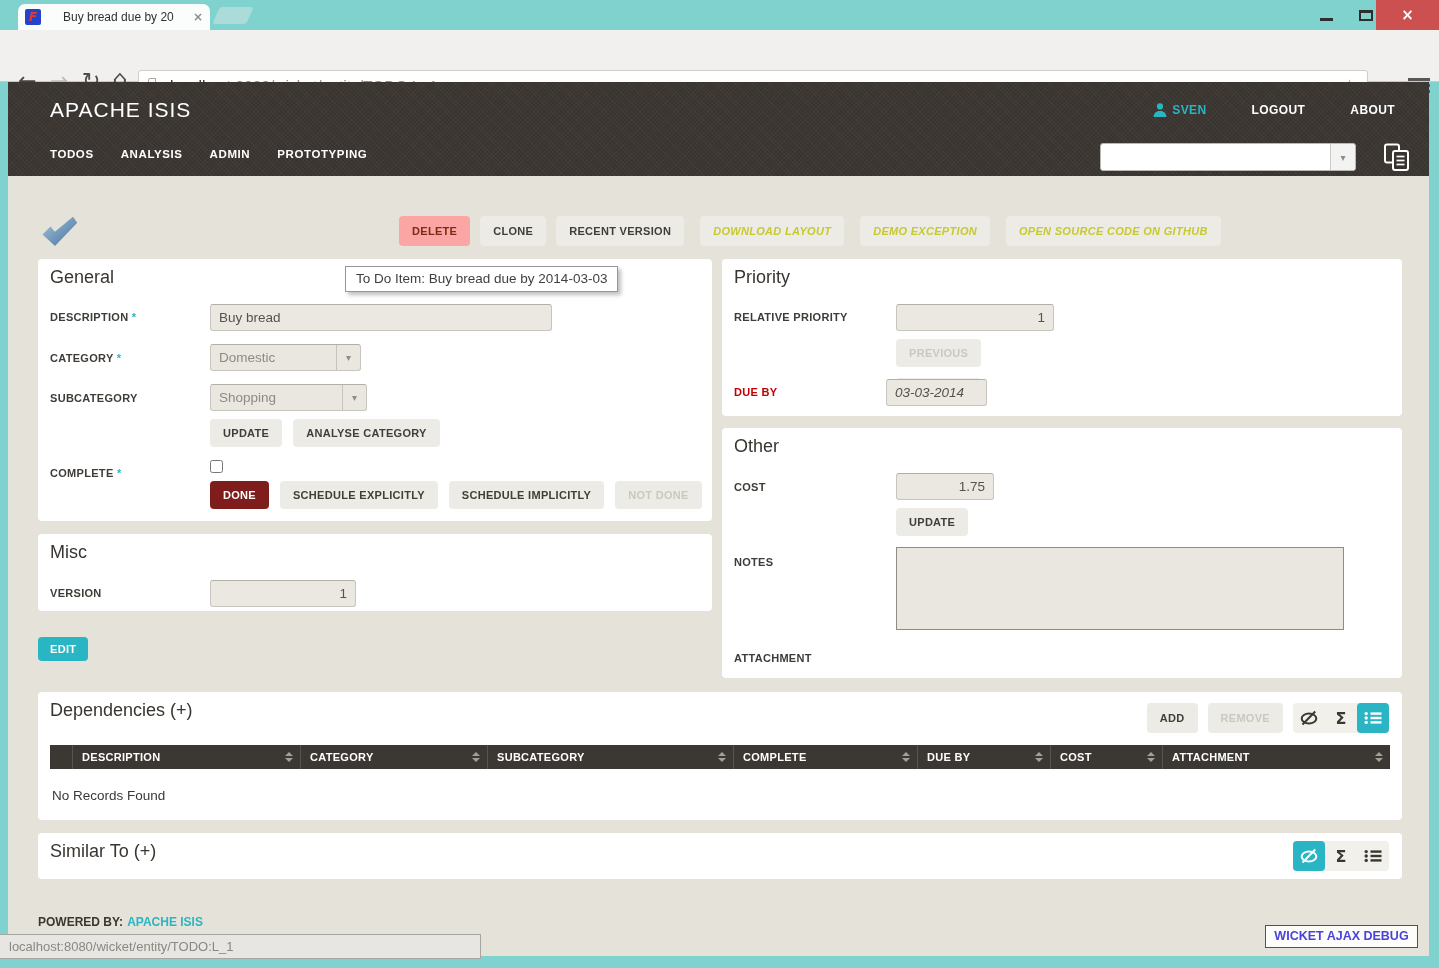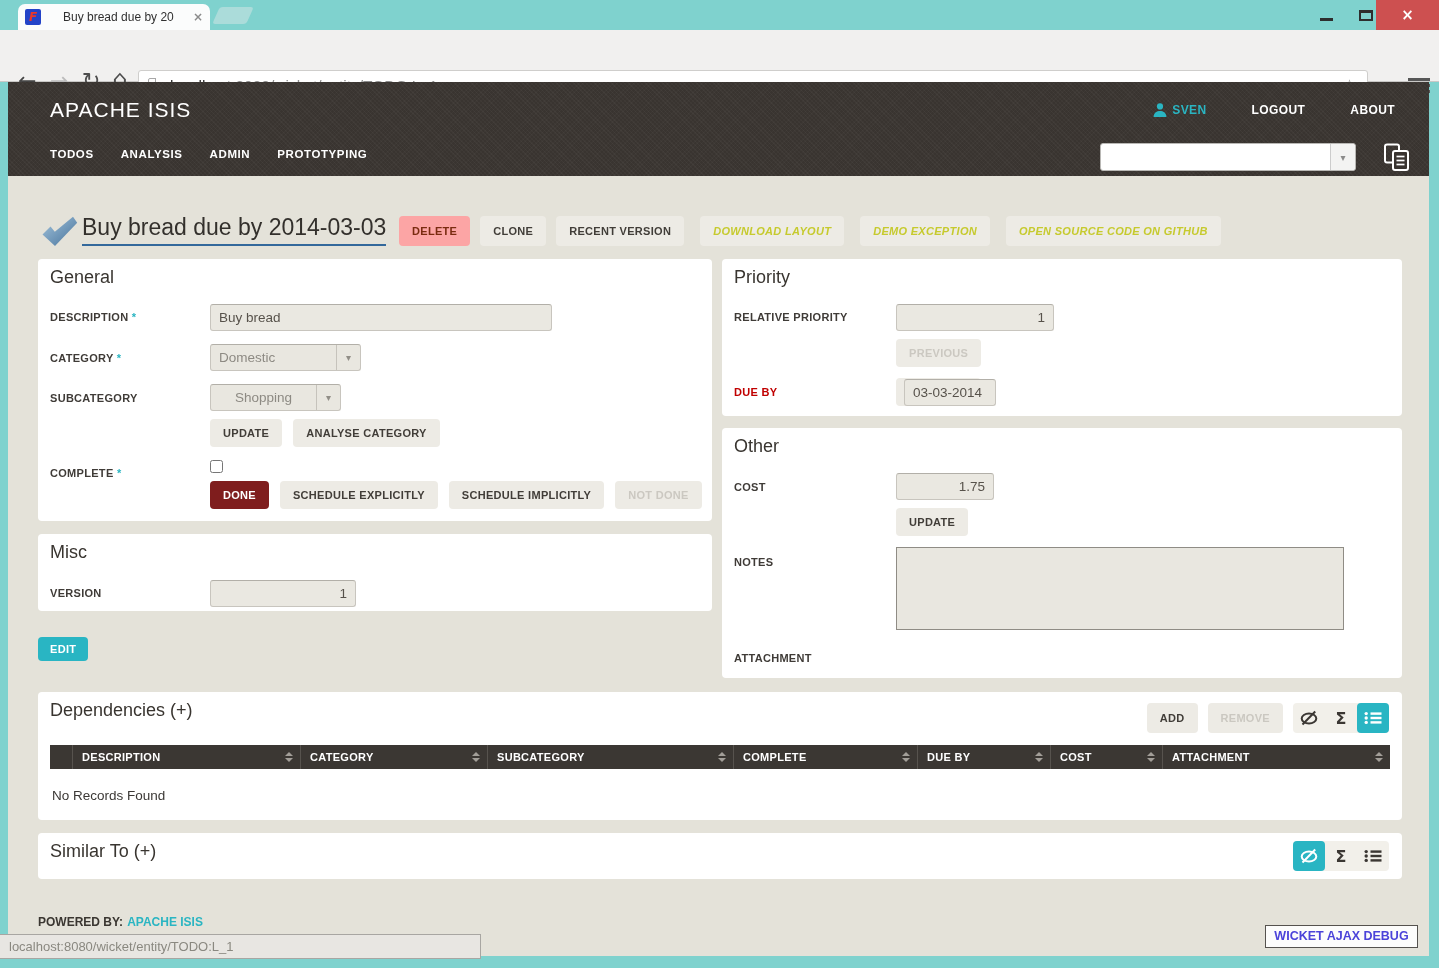--- a/index.html
+++ b/index.html
@@ -206,41 +206,41 @@
     <svg width="38" height="31" viewBox="0 0 38 31">
         <defs>
           <linearGradient id="cg" x1="0" y1="0" x2="1" y2="1">
             <stop offset="0" stop-color="#a3c4dc"></stop>
             <stop offset="1" stop-color="#45719a"></stop>
           </linearGradient>
         </defs>
         <path d="M2.5 18.5 L10.5 10.5 L14.8 15.8 L33 .8 L37.2 6.8 L15 30 Z" fill="url(#cg)"></path>
       </svg>
   </span>
-  <span class="page-title">Buy bread due by 2014-03-03</span>
   <div class="title-actions">
     <button class="btn danger">DELETE</button>
     <button class="btn">CLONE</button>
     <button class="btn">RECENT VERSION</button>
     <button class="btn proto">DOWNLOAD LAYOUT</button>
     <button class="btn proto">DEMO EXCEPTION</button>
     <button class="btn proto">OPEN SOURCE CODE ON GITHUB</button>
   </div>
+  <div class="tooltip">To Do Item: Buy bread due by 2014-03-03</div>
 
   <div class="panel p-general">
     <h2>General</h2>
     <span class="f-label" style="top:52px;"><span>DESCRIPTION</span> <span class="req">*</span></span>
     <input class="tbox" style="left: 172px; top: 45px; width: 342px;" value="Buy bread">
     <span class="f-label" style="top:93px;"><span>CATEGORY</span> <span class="req">*</span></span>
     <div class="selbox" style="left:172px; top:85px; width:151px;">
       <span class="sel-text">Domestic</span>
       <span class="sel-arrow">▾</span>
     </div>
     <span class="f-label" style="top:133px;">SUBCATEGORY</span>
-    <div class="selbox" style="left:172px; top:125px; width:131px;text-align:center;">
+    <div class="selbox" style="left:172px; top:125px; width:157px;">
       <span class="sel-text">Shopping</span>
       <span class="sel-arrow">▾</span>
     </div>
     <div class="btnrow" style="left:172px; top:160px;">
       <button class="btn small">UPDATE</button>
       <button class="btn small">ANALYSE CATEGORY</button>
     </div>
     <span class="f-label" style="top:208px;"><span>COMPLETE</span> <span class="req">*</span></span>
     <input type="checkbox" class="cb" style="">
     <div class="btnrow" style="left:172px; top:222px;">
@@ -261,21 +261,21 @@
 
   <div class="panel p-priority">
     <h2>Priority</h2>
     <span class="f-label" style="top:52px;">RELATIVE PRIORITY</span>
     <input class="tbox num" style="left: 174px; top: 45px; width: 158px;" value="1">
     <div class="btnrow" style="left:174px; top:80px;flex-direction:column;">
       <button class="btn small disabled">PREVIOUS</button>
       <button class="btn small">NEXT</button>
     </div>
     <span class="f-label red-label" style="top:127px;">DUE BY</span>
-    <input class="tbox" style="left: 182px; top: 120px; width: 92px;" value="03-03-2014">
+    <input class="tbox" style="left: 164px; top: 120px; width: 101px; font-style: italic;" value="03-03-2014">
   </div>
 
   <div class="panel p-other">
     <h2>Other</h2>
     <span class="f-label" style="top:53px;">COST</span>
     <input class="tbox num" style="left: 174px; top: 45px; width: 98px;" value="1.75">
     <div class="btnrow" style="left:174px; top:80px;">
       <button class="btn small">UPDATE</button>
     </div>
     <span class="f-label" style="top:128px;">NOTES</span>

